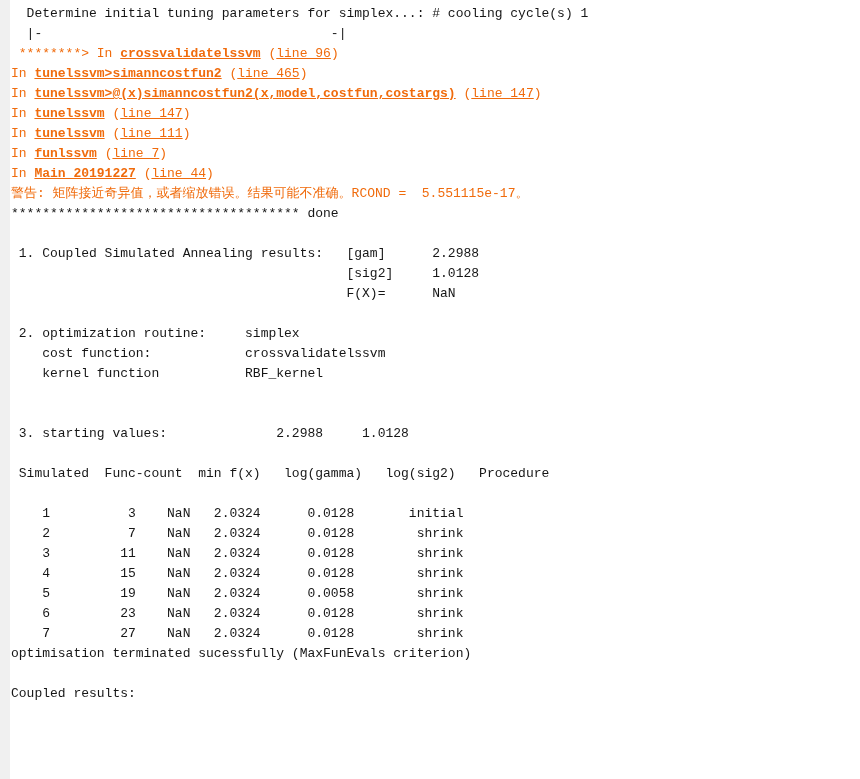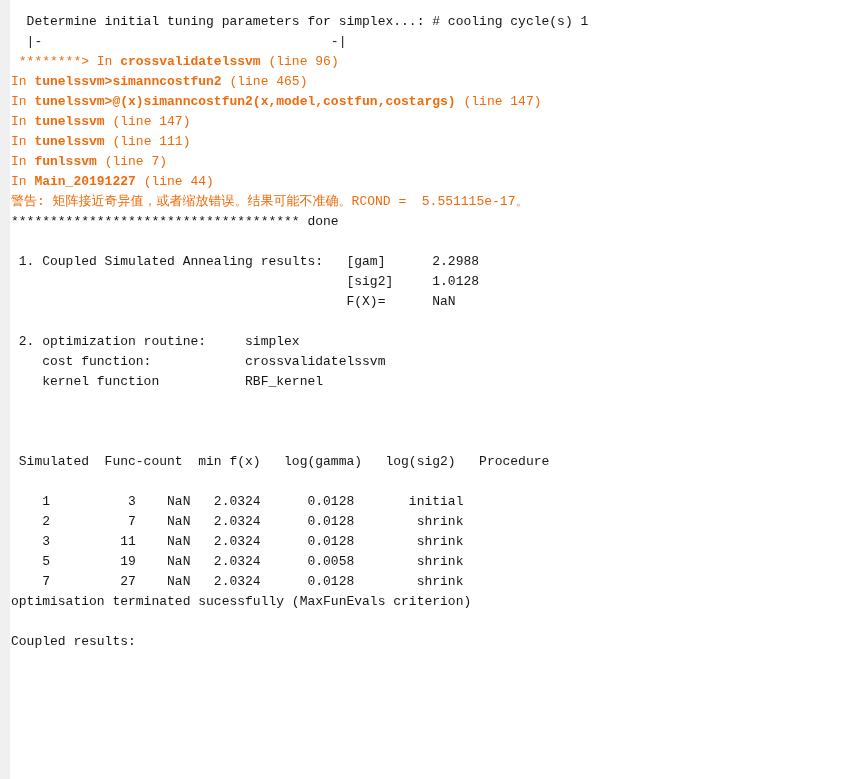--- a/index.html
+++ b/index.html
@@ -8,28 +8,28 @@
   body {
     width:860px; height:779px; position:relative; overflow:hidden;
     background:var(--bg);
     font-family:"Liberation Mono","DejaVu Sans Mono",monospace;
   }
   .gutter {
     position:absolute; left:0; top:0; width:10px; height:779px;
     background:var(--gutter);
   }
   .console {
-    position:absolute; left:11px; top:12px; width:845px;
+    position:absolute; left:11px; top:4px; width:845px;
     font-size:13px; line-height:20px; color:var(--ink);
   }
   .line { white-space:pre; height:20px; }
   .line.orange { color:var(--orange); }
   .seg { white-space:pre; }
   .b { font-weight:bold; }
-  .u { }
+  .u { text-decoration:underline; }
   .lnk { cursor:pointer; }
   .fx-clip {
     position:absolute; left:2px; top:805px; height:10px; width:26px;
     overflow:hidden;
   }
   .fx-glyph {
     color:var(--orange);
     font-family:"DejaVu Serif","Liberation Serif",serif;
     font-style:italic; font-weight:bold; font-size:15px; line-height:15px;
     display:inline-block; cursor:pointer;
@@ -55,27 +55,30 @@
     <div class="line"></div>
     <div class="line"><span class="seg"> 1. Coupled Simulated Annealing results:   [gam]      2.2988</span></div>
     <div class="line"><span class="seg">                                           [sig2]     1.0128</span></div>
     <div class="line"><span class="seg">                                           F(X)=      NaN</span></div>
     <div class="line"></div>
     <div class="line"><span class="seg"> 2. optimization routine:     simplex</span></div>
     <div class="line"><span class="seg">    cost function:            crossvalidatelssvm</span></div>
     <div class="line"><span class="seg">    kernel function           RBF_kernel</span></div>
     <div class="line"></div>
     <div class="line"></div>
+    <div class="line"><span class="seg"> 3. starting values:              2.2988     1.0128</span></div>
     <div class="line"></div>
     <div class="line"><span class="seg"> Simulated  Func-count  min f(x)   log(gamma)   log(sig2)   Procedure</span></div>
     <div class="line"></div>
     <div class="line"><span class="seg">    1          3    NaN   2.0324      0.0128       initial</span></div>
     <div class="line"><span class="seg">    2          7    NaN   2.0324      0.0128        shrink</span></div>
     <div class="line"><span class="seg">    3         11    NaN   2.0324      0.0128        shrink</span></div>
+    <div class="line"><span class="seg">    4         15    NaN   2.0324      0.0128        shrink</span></div>
     <div class="line"><span class="seg">    5         19    NaN   2.0324      0.0058        shrink</span></div>
+    <div class="line"><span class="seg">    6         23    NaN   2.0324      0.0128        shrink</span></div>
     <div class="line"><span class="seg">    7         27    NaN   2.0324      0.0128        shrink</span></div>
     <div class="line"><span class="seg">optimisation terminated sucessfully (MaxFunEvals criterion)</span></div>
     <div class="line"></div>
     <div class="line"><span class="seg">Coupled results:</span></div>
   </div>
 
 <div class="fx-clip">
   <span class="fx-glyph">fx</span>
 </div>
 

